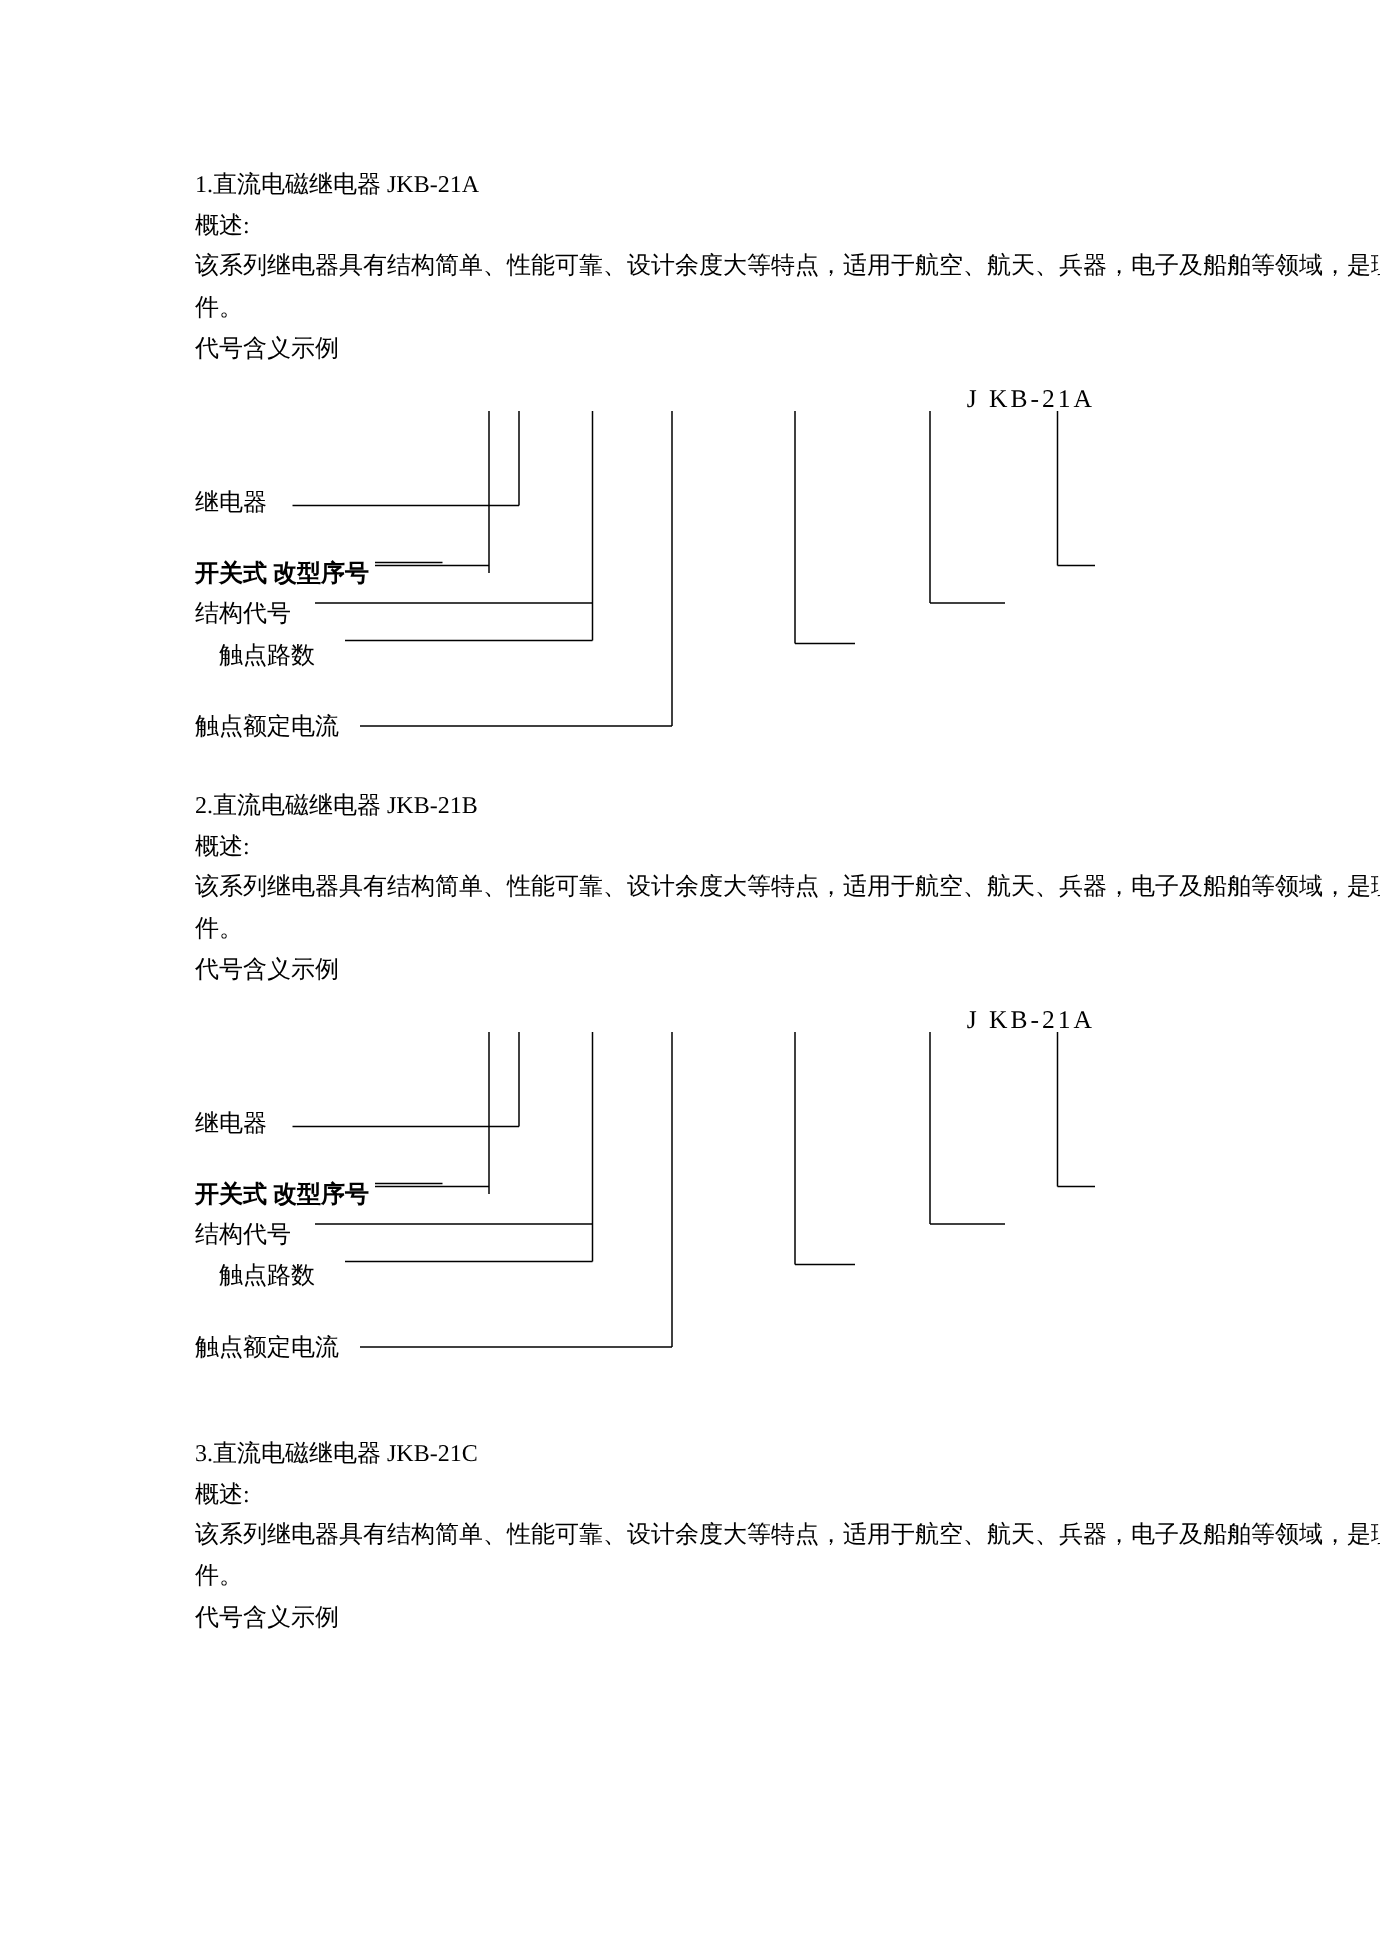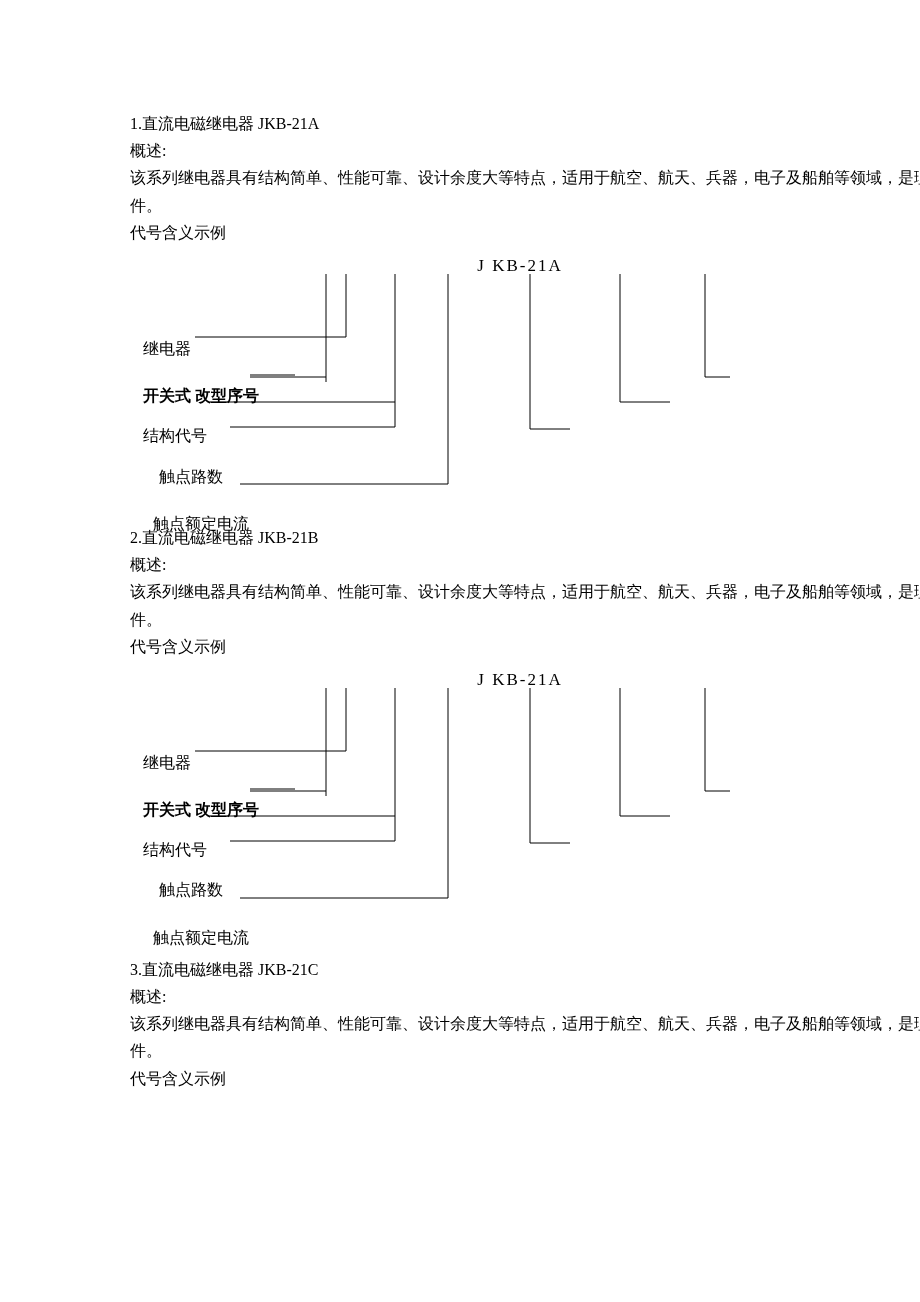--- a/index.html
+++ b/index.html
@@ -22,36 +22,36 @@
     position: relative;
     height: 260px;
     margin-bottom: 12px;
   }
   .code-row {
     position: absolute;
     top: 0;
     left: 180px;
     width: 420px;
     display: flex;
-    justify-content: center;
+    justify-content: flex-end;
     font-size: 17px;
     letter-spacing: 2px;
   }
   .code-row span { display: inline-block; text-align: center; }
   .labels {
     position: absolute;
     left: 0;
     top: 70px;
   }
-  .labels div { margin: 13px; line-height: 1.7; }
+  .labels div { margin: 0; line-height: 1.7; }
   .lbl-relay { margin-top: 0; }
   .lbl-switch { margin-top: 20px !important; font-weight: bold; }
   .lbl-struct { }
   .lbl-contact { padding-left: 16px; }
-  .lbl-current { margin-top: 20px !important; text-align: center; }
+  .lbl-current { margin-top: 20px !important; }
   .svg-overlay {
     position: absolute;
     top: 0;
     left: 0;
     width: 600px;
     height: 260px;
     pointer-events: none;
   }
   .page-container { position: relative; min-height: 1302px; width:920px; box-sizing:border-box;}
 </style>

